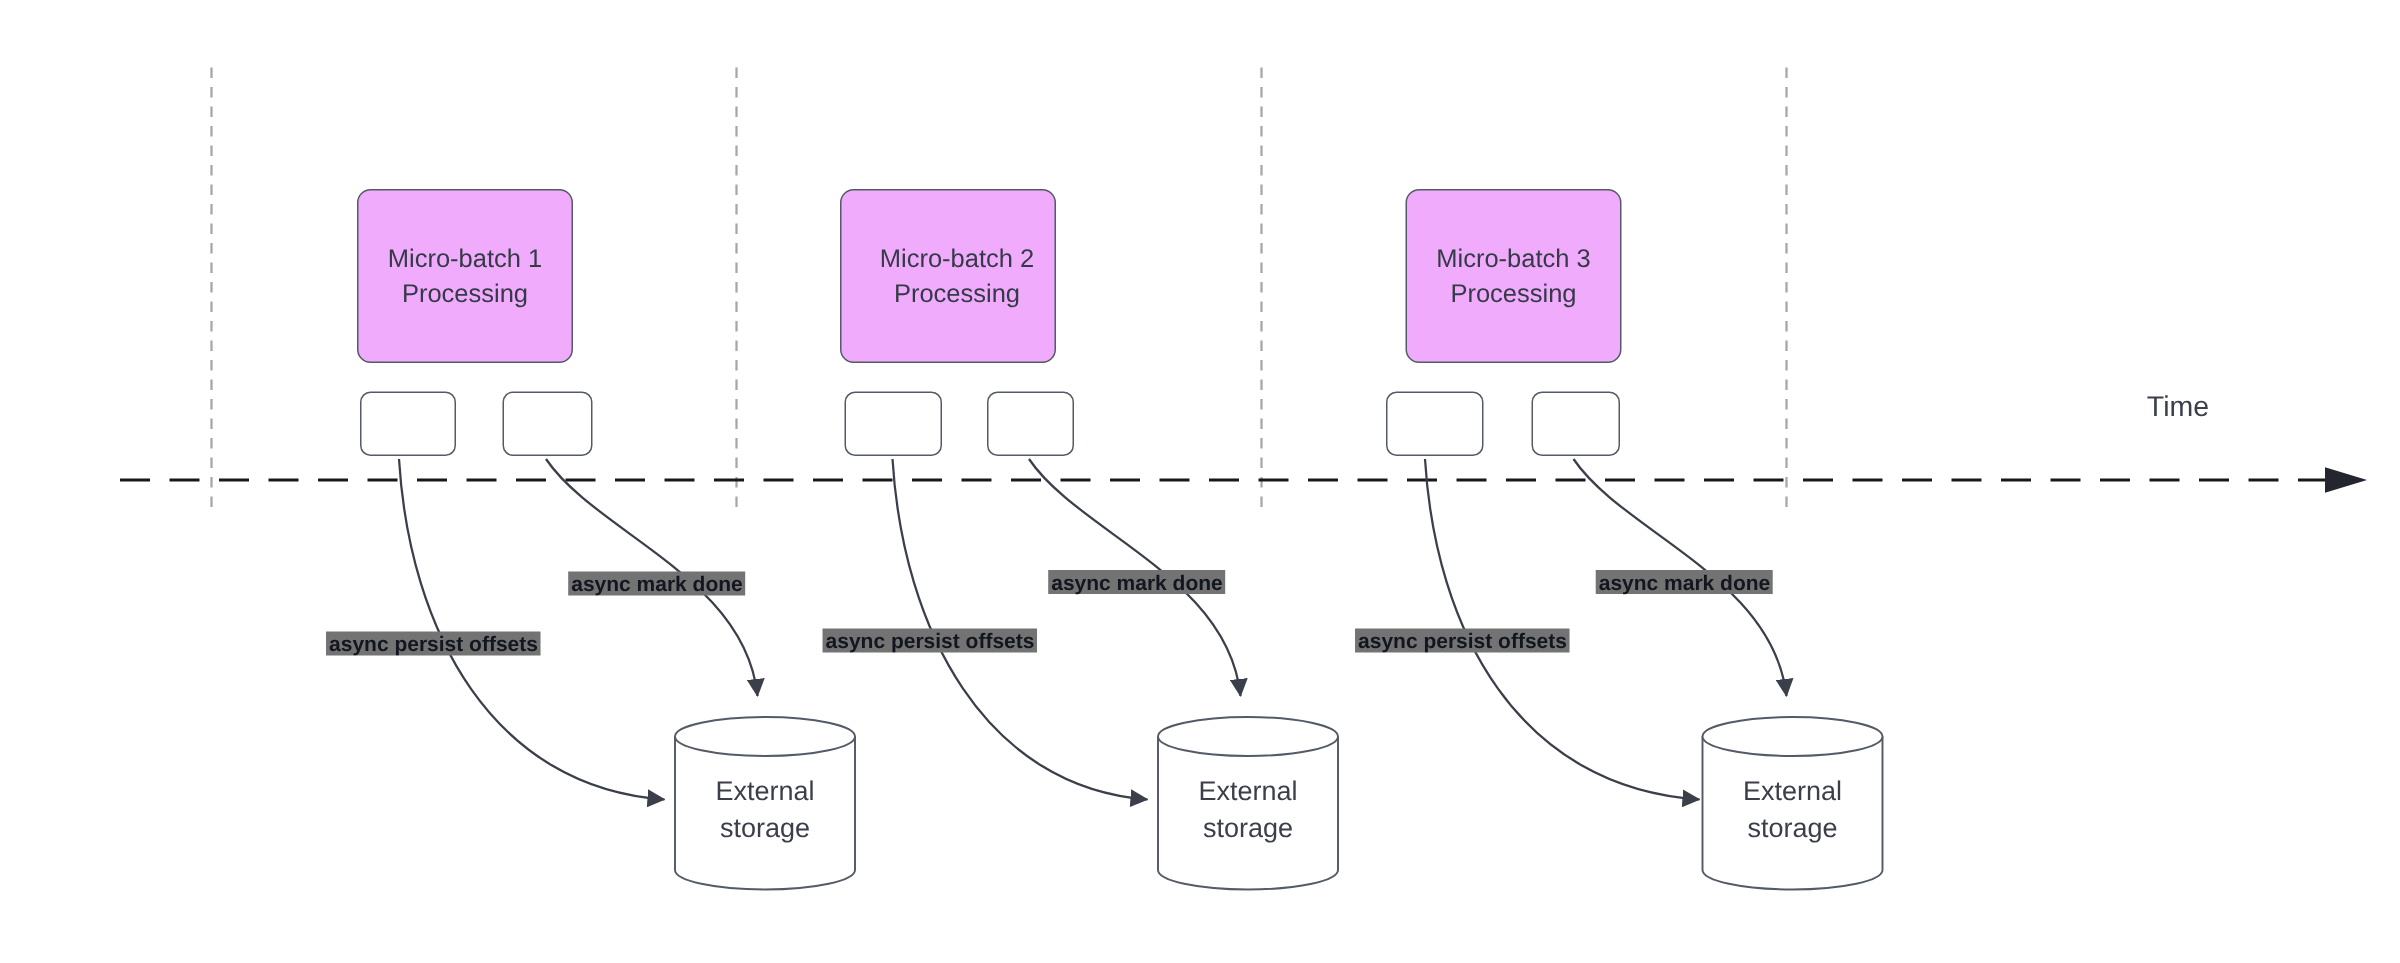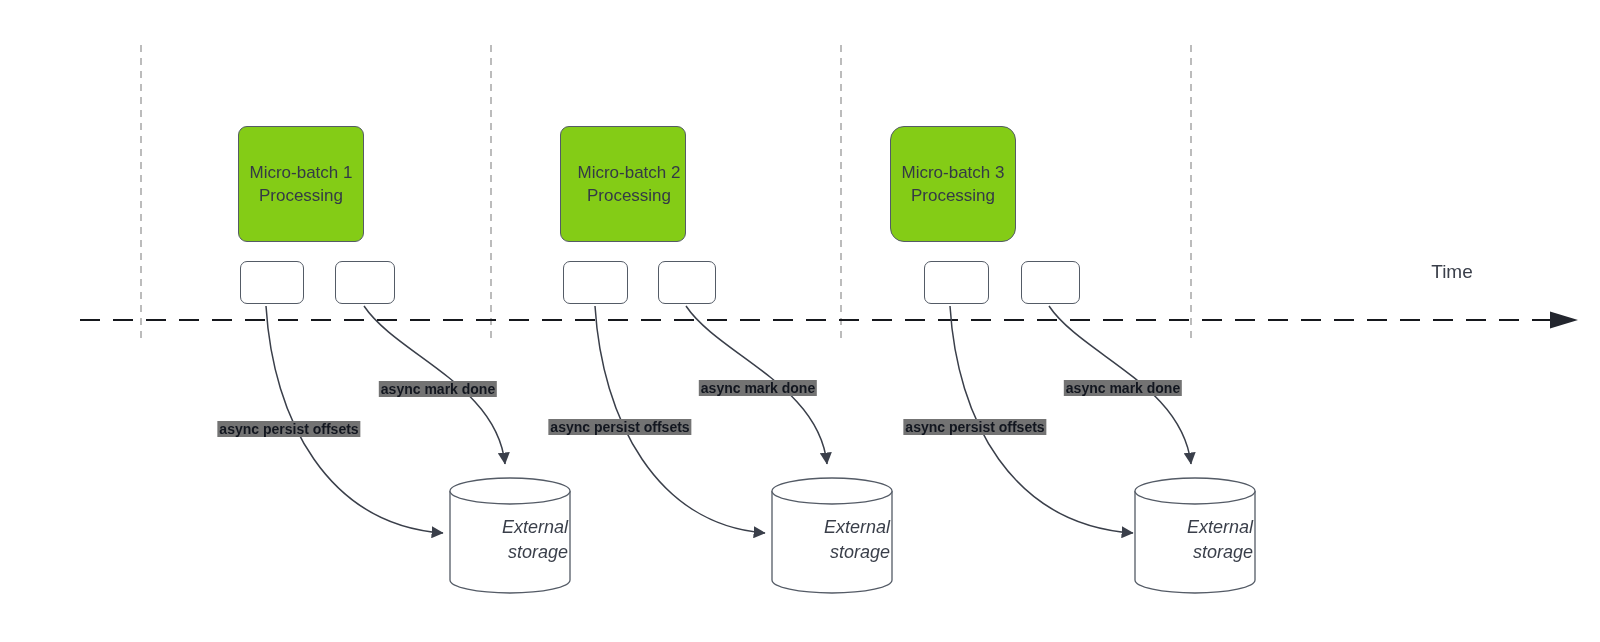--- a/index.html
+++ b/index.html
@@ -17,26 +17,26 @@
   }
   #lines-layer {
     position: absolute;
     left: 0; top: 0;
     width: 1600px;
     height: 642px;
   }
   .proc-box {
     position: absolute;
     box-sizing: border-box;
-    width: 126px;
+    width: 144px;
     height: 116px;
     top: 126px;
     border: 1px solid #545b66;
     border-radius: 9px;
-    background: #84cc16;
+    background: #f0abfc;
     display: flex;
     align-items: center;
     justify-content: center;
     text-align: center;
     font-size: 17px;
     line-height: 23px;
     color: #343a46;
     white-space: pre-line;
     z-index: 2;
   }
@@ -58,27 +58,26 @@
     color: #12161f;
     white-space: nowrap;
     background: #737373;
     padding: 0 2px;
     z-index: 3;
   }
   .storage-label {
     position: absolute;
     transform: translate(-50%, -50%);
     width: 116px;
-    text-align: right;
+    text-align: center;
     font-size: 18px;
     line-height: 25px;
     color: #3a3f4a;
     white-space: pre-line;
     z-index: 3;
-    font-style: italic;
   }
   .time-label {
     position: absolute;
     transform: translate(-50%, -50%);
     left: 1452px;
     top: 272px;
     font-size: 19px;
     color: #3a3f4a;
     white-space: nowrap;
     z-index: 3;
@@ -134,21 +133,21 @@
 
   <div class="proc-box" style="left:560px;padding-left:12px;">Micro-batch 2
 Processing</div>
   <div class="chip" style="left:563px;width:65px;"></div>
   <div class="chip" style="left:658px;width:58px;"></div>
   <div class="edge-label" style="left:620px;top:427px;">async persist offsets</div>
   <div class="edge-label" style="left:758px;top:388px;">async mark done</div>
   <div class="storage-label" style="left:832px;top:540px;">External
 storage</div>
 
-  <div class="proc-box" style="left:890px;border-radius:14px;">Micro-batch 3
+  <div class="proc-box" style="left:937px;">Micro-batch 3
 Processing</div>
   <div class="chip" style="left:924px;width:65px;"></div>
   <div class="chip" style="left:1021px;width:59px;"></div>
   <div class="edge-label" style="left:975px;top:427px;">async persist offsets</div>
   <div class="edge-label" style="left:1123px;top:388px;">async mark done</div>
   <div class="storage-label" style="left:1195px;top:540px;">External
 storage</div>
 
   <div class="time-label">Time</div>
 

